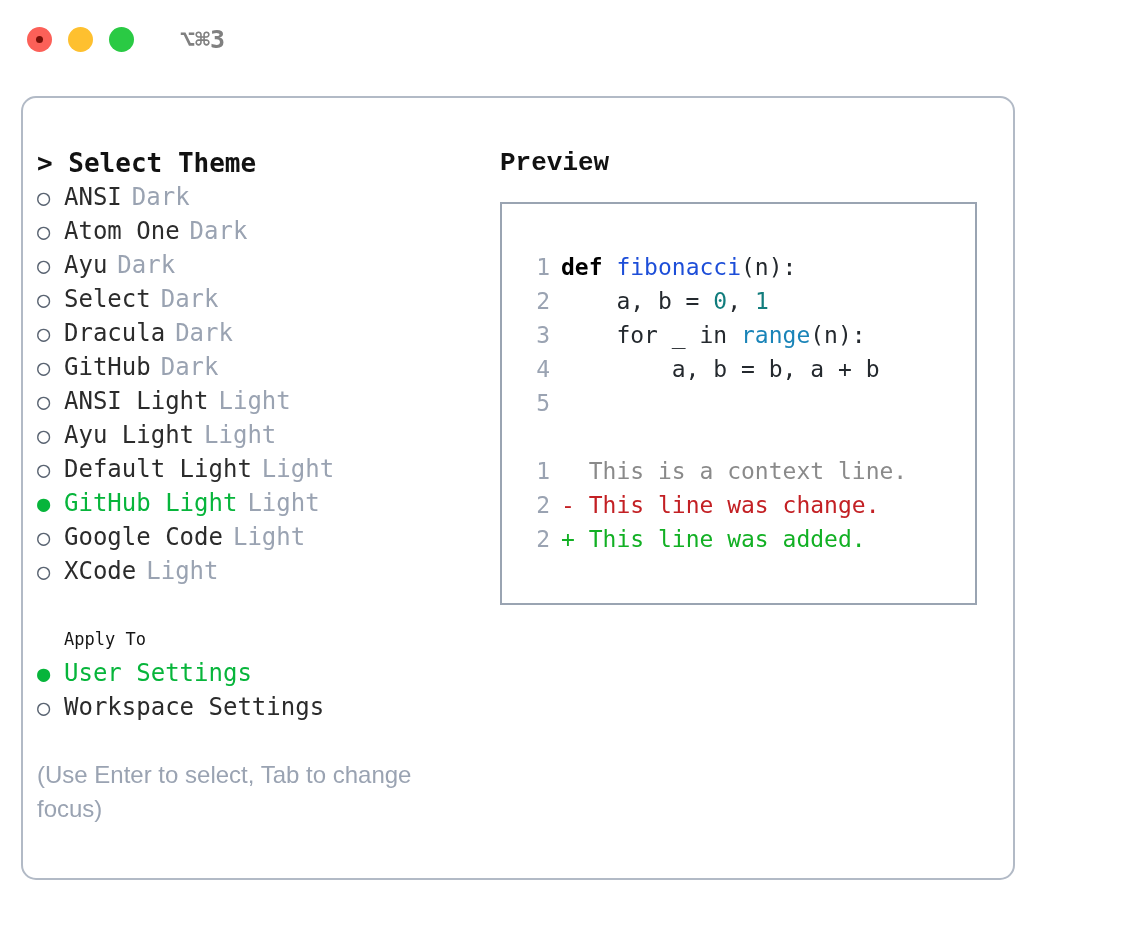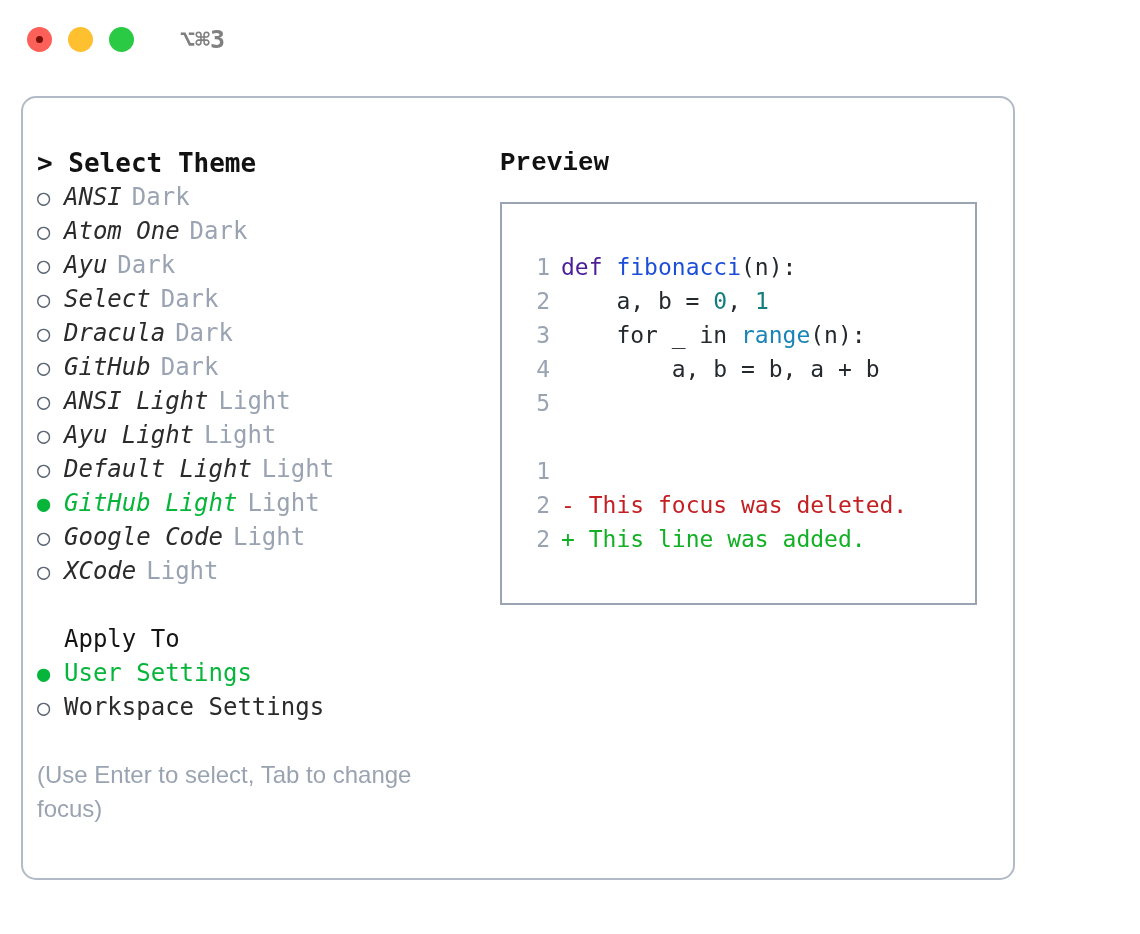--- a/index.html
+++ b/index.html
@@ -126,34 +126,34 @@
   .marker {
     display: inline-block;
     width: 27px;
     flex: 0 0 27px;
     font-size: 22px;
     line-height: 34px;
     color: #5a6472;
   }
   .marker.sel { color: #07b53b; }
 
-  .theme-name   { color: #2b2b2b; font-style: italic; }
+  .theme-name   { color: #2b2b2b; }
   .theme-row.selected .theme-name { color: #07b53b; }
   .theme-variant {
     color: #9aa3b2;
     margin-left: 10px;
   }
 
   
   .applyto-block {
     margin-top: 34px;
   }
   .applyto-title {
     font-family: "DejaVu Sans Mono", "Liberation Mono", monospace;
-    font-size: 24px;
+    font-size: 17px;
     color: #141414;
     line-height: 34px;
     padding-left: 27px;
     white-space: pre;
   }
   .apply-row {
     display: flex;
     align-items: baseline;
     height: 34px;
     line-height: 34px;
@@ -212,21 +212,21 @@
   .lnum {
     display: inline-block;
     width: 30px;
     flex: 0 0 30px;
     text-align: right;
     color: #9aa3b2;
     margin-right: 11px;
   }
   .code-text { color: #24292e; }
 
-  .tok-kw      { color: #4c1d95; }
+  .tok-kw      { color: #000000; font-weight: bold; }
   .tok-fn      { color: #1d4ed8; }
   .tok-num     { color: #127d7d; }
   .tok-builtin { color: #1a84b8; }
   .tok-plain   { color: #24292e; }
 
   .gap-line { height: 34px; }
 
   .diff-ctx { color: #8a8a8a; }
   .diff-del { color: #c32024; }
   .diff-add { color: #12b024; }
@@ -283,22 +283,22 @@
         <div class="preview-box">
           <div id="code-block">
               <div class="code-line"><span class="lnum">1</span><span class="code-text"><span class="tok-kw">def </span><span class="tok-fn">fibonacci</span><span class="tok-plain">(n):</span></span></div>
               <div class="code-line"><span class="lnum">2</span><span class="code-text"><span class="tok-plain">    a, b = </span><span class="tok-num">0</span><span class="tok-plain">, </span><span class="tok-num">1</span></span></div>
               <div class="code-line"><span class="lnum">3</span><span class="code-text"><span class="tok-plain">    for _ in </span><span class="tok-builtin">range</span><span class="tok-plain">(n):</span></span></div>
               <div class="code-line"><span class="lnum">4</span><span class="code-text"><span class="tok-plain">        a, b = b, a + b</span></span></div>
               <div class="code-line"><span class="lnum">5</span></div>
             </div>
           <div class="gap-line"></div>
           <div id="diff-block">
-              <div class="code-line"><span class="lnum">1</span><span class="diff-ctx">  </span></div>
-              <div class="code-line"><span class="lnum">2</span><span class="diff-del">- </span><span class="diff-del">This focus was deleted.</span></div>
+              <div class="code-line"><span class="lnum">1</span><span class="diff-ctx">  </span><span class="diff-ctx">This is a context line.</span></div>
+              <div class="code-line"><span class="lnum">2</span><span class="diff-del">- </span><span class="diff-del">This line was change.</span></div>
               <div class="code-line"><span class="lnum">2</span><span class="diff-add">+ </span><span class="diff-add">This line was added.</span></div>
             </div>
         </div>
       </div>
 
     </div>
   </div>
 </div>
 
 </body></html>

